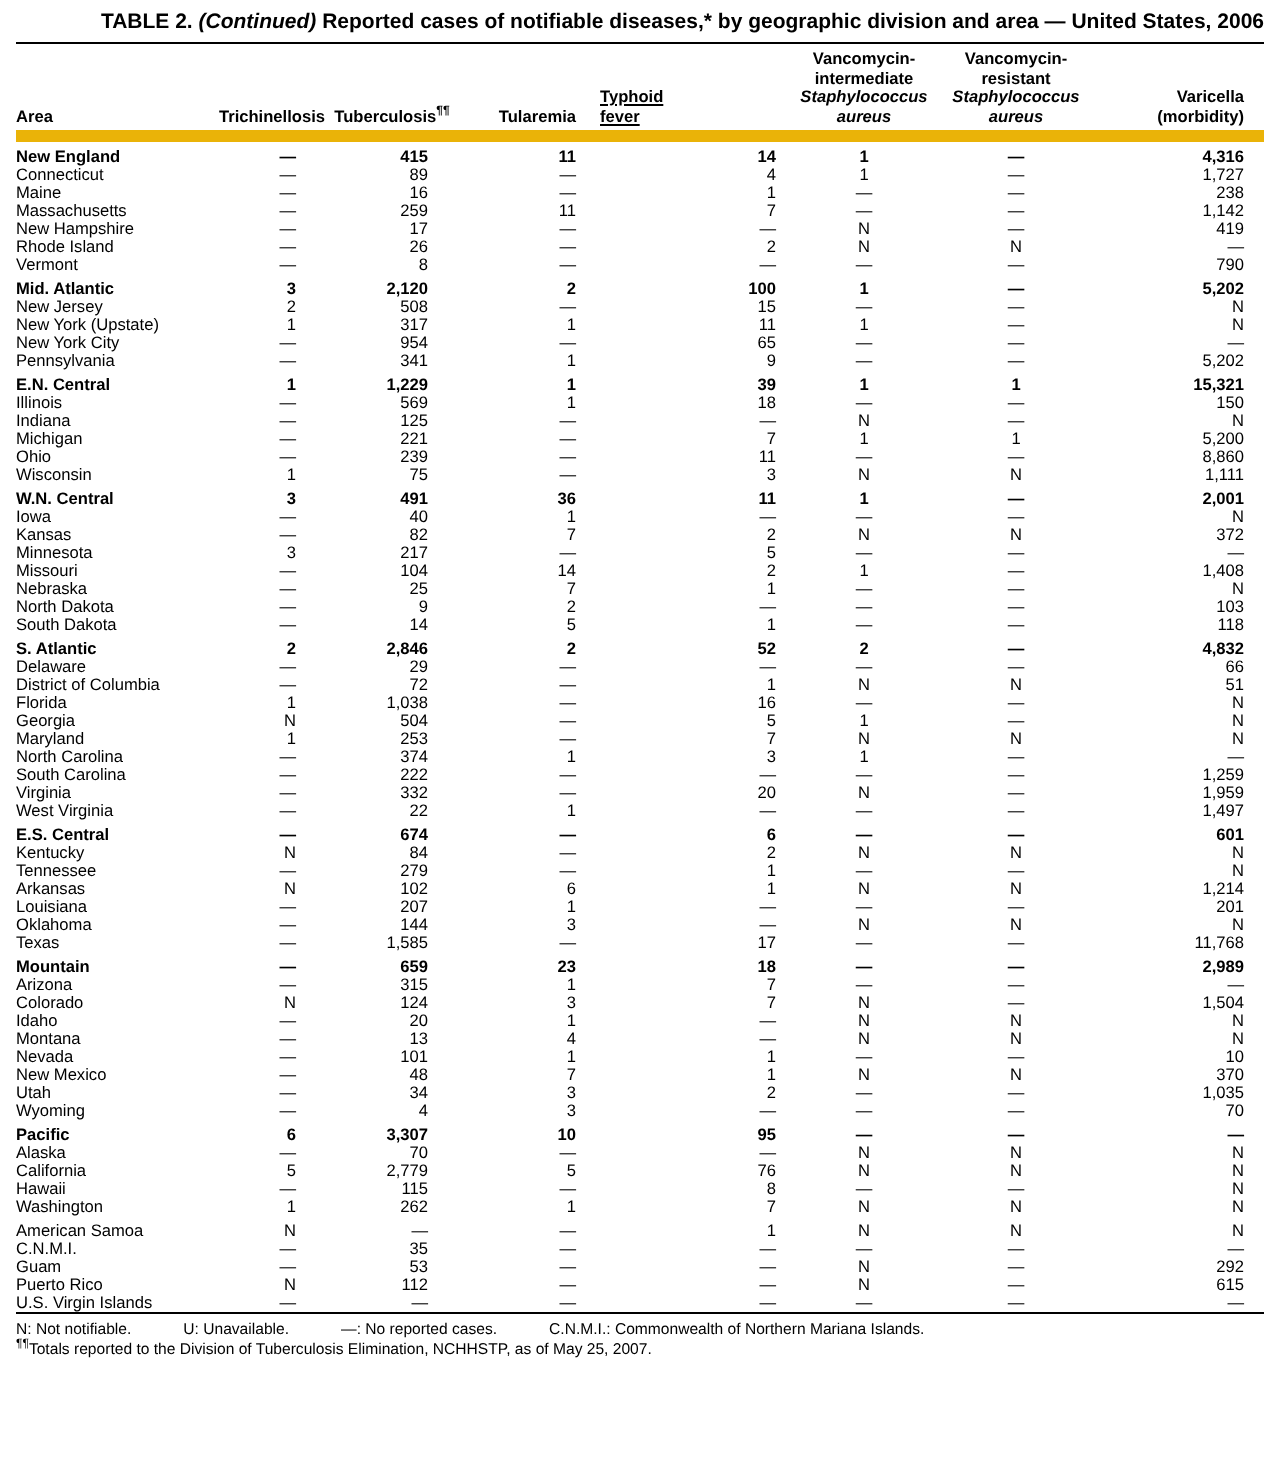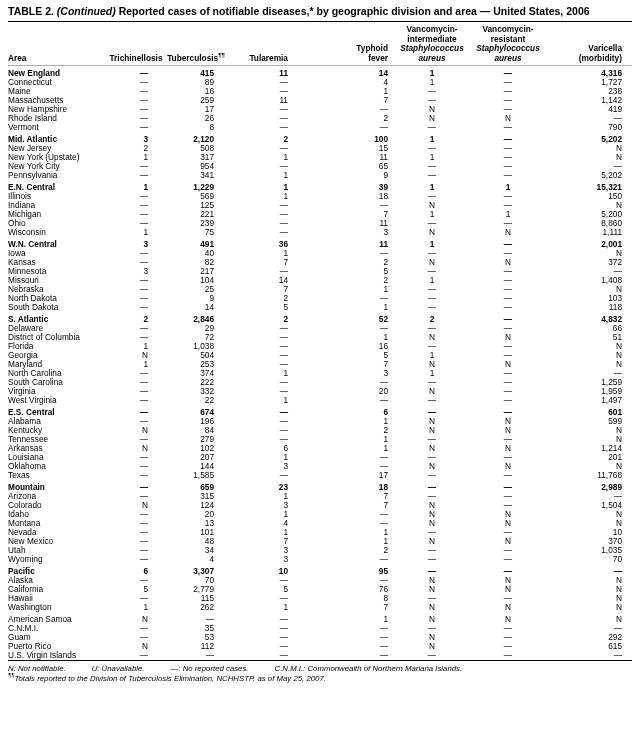--- a/index.html
+++ b/index.html
@@ -12,39 +12,40 @@
   }
   .page { padding: 5px 8px 0 8px; }
 
   .title {
     font-size: 10.5px;
     font-weight: bold;
     line-height: 13px;
     padding-bottom: 3px;
     border-bottom: 1px solid #000;
     white-space: nowrap;
+    text-align: right;
   }
   .title .continued { font-style: italic; }
 
   table { width: 624px; border-collapse: collapse; table-layout: fixed; border-bottom: 1px solid #000; }
 
   thead th {
     font-size: 8.3px;
     font-weight: bold;
     vertical-align: bottom;
     padding: 3px 0 2px 0;
     line-height: 9.5px;
-    border-bottom: 1px solid #eab308;
+    border-bottom: 6px solid #eab308;
     white-space: nowrap;
     margin-top: 17px;
   }
   th.area-h { text-align: left; }
   th.hc { text-align: center; }
   th.hr3 { text-align: right; padding-right: 12px; }
-  th.hr4 { text-align: right; padding-right: 6px; }
+  th.hr4 { text-align: left; padding-right: 6px; text-decoration: underline; }
   th.hr7 { text-align: right; padding-right: 10px; }
   .sup { font-size: 6px; vertical-align: super; line-height: 0; }
   .it { font-style: italic; }
 
   tbody td {
     font-size: 8.3px;
     line-height: 9px;
     padding: 0;
     white-space: nowrap;
   }
@@ -52,21 +53,21 @@
   td.val { text-align: right; }
   td.v1 { padding-right: 16px; }
   td.v2 { padding-right: 14px; }
   td.v3 { padding-right: 12px; }
   td.v4 { padding-right: 6px; }
   td.v5, td.v6 { text-align: center; padding-right: 0; }
   td.v7 { padding-right: 10px; }
   tr.bold td { font-weight: bold; }
   tr.gap td { padding-top: 3px; }
 
-  .footnotes { font-size: 7.8px; line-height: 10px; padding-top: 3px; font-style: italic; }
+  .footnotes { font-size: 7.8px; line-height: 10px; padding-top: 3px; }
   .legend .item { margin-right: 26px; }
   .legend .item:last-child { margin-right: 0; }
 </style>
 </head>
 <body>
 
 <div class="page">
 
   <div class="title">
     <span>TABLE 2.</span>
@@ -478,30 +479,20 @@
           <td class="area">E.S. Central</td>
           <td class="val v1">—</td>
           <td class="val v2">674</td>
           <td class="val v3">—</td>
           <td class="val v4">6</td>
           <td class="val v5">—</td>
           <td class="val v6">—</td>
           <td class="val v7">601</td>
         </tr>
         <tr class="">
-          <td class="area">Alabama</td>
-          <td class="val v1">—</td>
-          <td class="val v2">196</td>
-          <td class="val v3">—</td>
-          <td class="val v4">1</td>
-          <td class="val v5">N</td>
-          <td class="val v6">N</td>
-          <td class="val v7">599</td>
-        </tr>
-        <tr class="">
           <td class="area">Kentucky</td>
           <td class="val v1">N</td>
           <td class="val v2">84</td>
           <td class="val v3">—</td>
           <td class="val v4">2</td>
           <td class="val v5">N</td>
           <td class="val v6">N</td>
           <td class="val v7">N</td>
         </tr>
         <tr class="">

